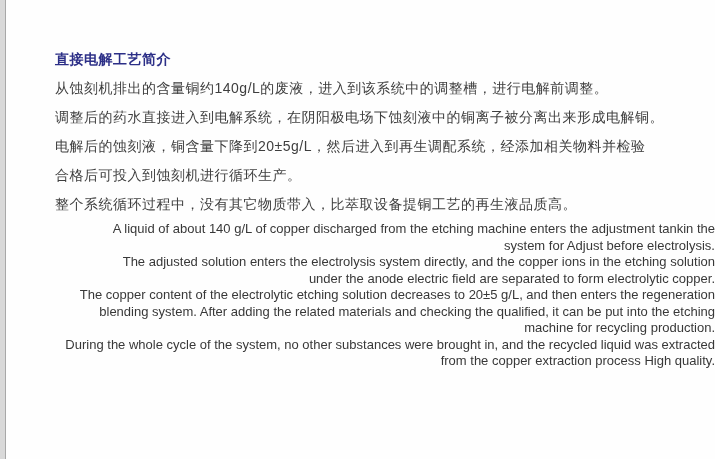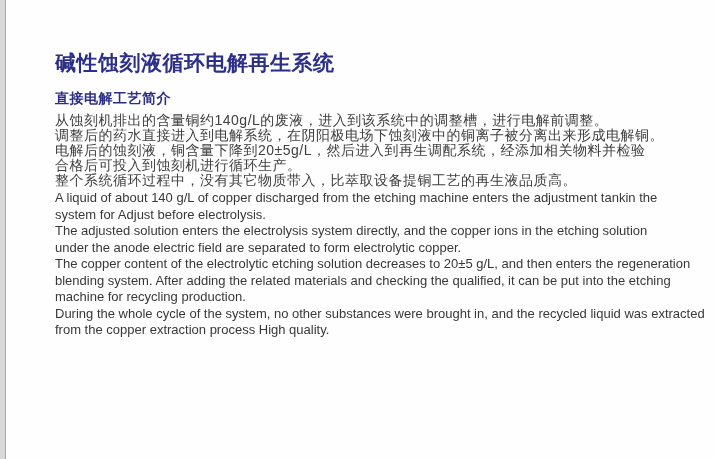--- a/index.html
+++ b/index.html
@@ -61,41 +61,41 @@
     font-size: 14px;
     font-weight: bold;
     color: #2c2f87;
     line-height: 16px;
     letter-spacing: 0.5px;
   }
   .para-zh {
     margin-top: 7px;
     font-size: 14px;
     color: #3e3e3e;
-    line-height: 15px;
+    line-height: 29px;
     letter-spacing: 0.5px;
     white-space: pre-line;
   }
   .para-en {
     margin-top: 2px;
     font-size: 13px;
     color: #383838;
     line-height: 16.5px;
     white-space: pre-line;
+    text-align: right;
   }
 </style>
 </head>
 <body>
 
 <div class="page-edge"></div>
 
 <div class="content">
 
 
-  <h1 class="doc-title">碱性蚀刻液循环电解再生系统</h1>
 
   <h2 class="section-subtitle">直接电解工艺简介</h2>
 
   <div class="para-zh">从蚀刻机排出的含量铜约140g/L的废液，进入到该系统中的调整槽，进行电解前调整。
 调整后的药水直接进入到电解系统，在阴阳极电场下蚀刻液中的铜离子被分离出来形成电解铜。
 电解后的蚀刻液，铜含量下降到20±5g/L，然后进入到再生调配系统，经添加相关物料并检验
 合格后可投入到蚀刻机进行循环生产。
 整个系统循环过程中，没有其它物质带入，比萃取设备提铜工艺的再生液品质高。</div>
 
   <div class="para-en">A liquid of about 140 g/L of copper discharged from the etching machine enters the adjustment tankin the

